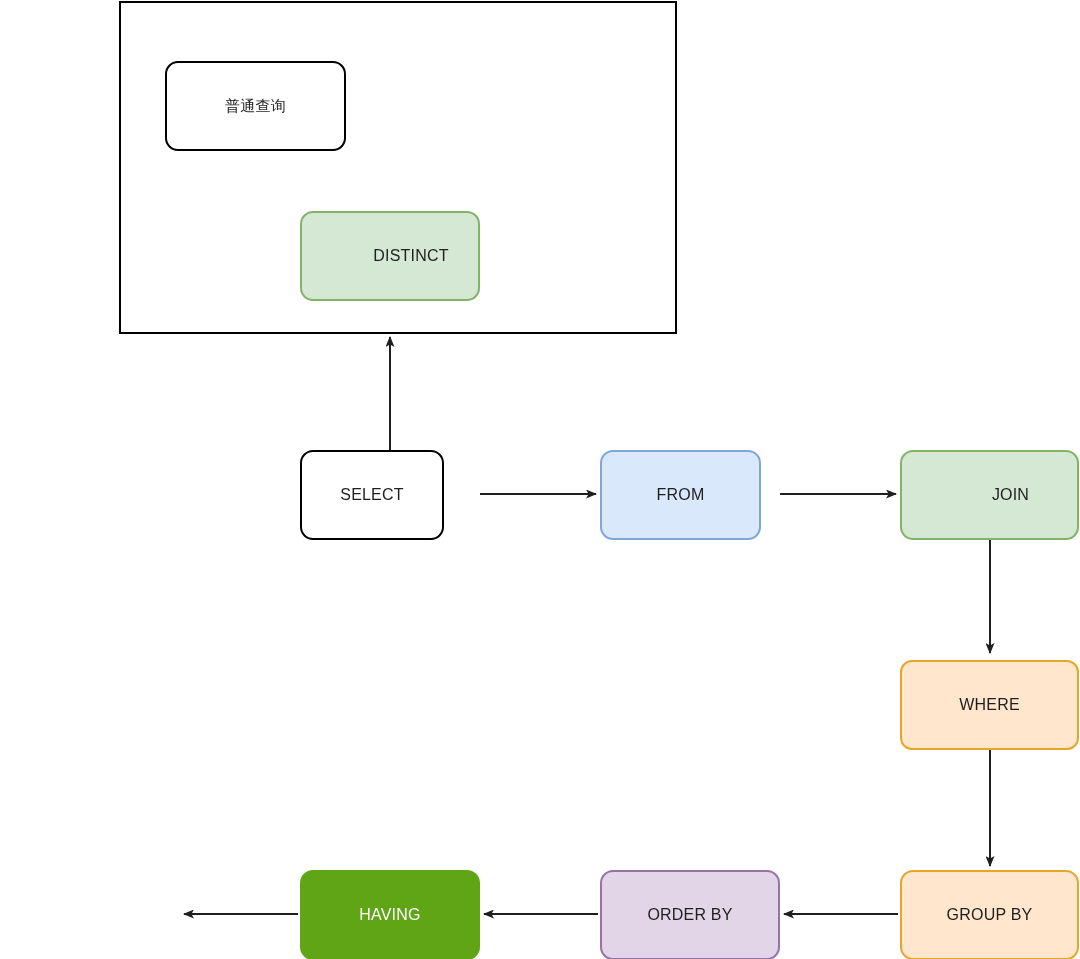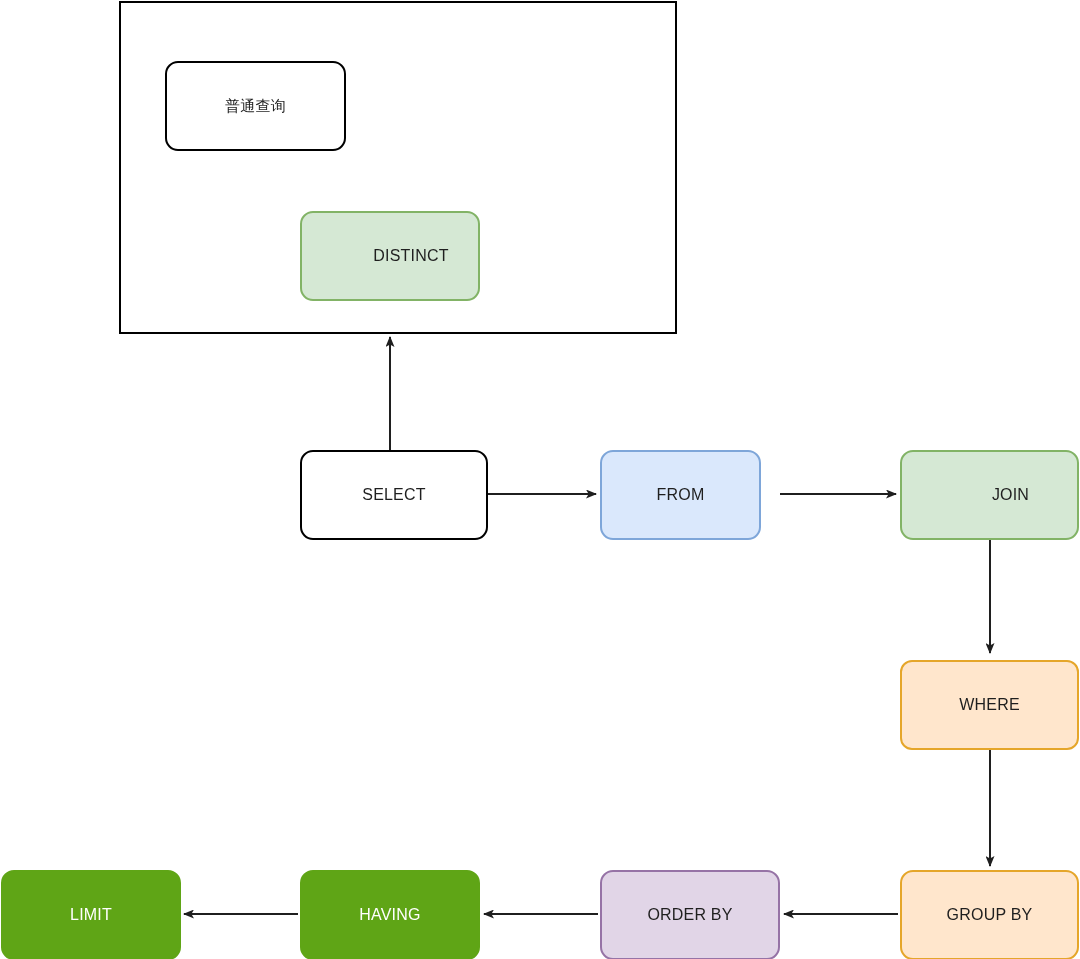--- a/index.html
+++ b/index.html
@@ -121,21 +121,21 @@
 
   <div class="node theme-plain cjk" style="left:165px; top:61px; width:181px; height:90px;">
     <span class="node-label">普通查询</span>
   </div>
 
 
   <div class="node theme-green" style="left:300px; top:211px; width:180px; height:90px;">
     <span class="node-label">DISTINCT</span>
   </div>
 
-  <div class="node theme-plain" style="left:300px; top:450px; width:188px; height:90px;">
+  <div class="node theme-plain" style="left:300px; top:450px; width:144px; height:90px;">
     <span class="node-label">SELECT</span>
   </div>
 
   <div class="node theme-blue" style="left:600px; top:450px; width:161px; height:90px;">
     <span class="node-label">FROM</span>
   </div>
 
   <div class="node theme-green" style="left:900px; top:450px; width:179px; height:90px;">
     <span class="node-label">JOIN</span>
   </div>
@@ -149,17 +149,14 @@
   </div>
 
   <div class="node theme-purple" style="left:600px; top:870px; width:180px; height:90px;">
     <span class="node-label">ORDER BY</span>
   </div>
 
   <div class="node theme-solid-green" style="left:300px; top:870px; width:180px; height:90px;">
     <span class="node-label">HAVING</span>
   </div>
 
-  <div class="node theme-solid-green" style="left:1px; top:870px; width:180px; height:90px;">
-    <span class="node-label">LIMIT</span>
-  </div>
 
 </div>
 
 </body></html>

